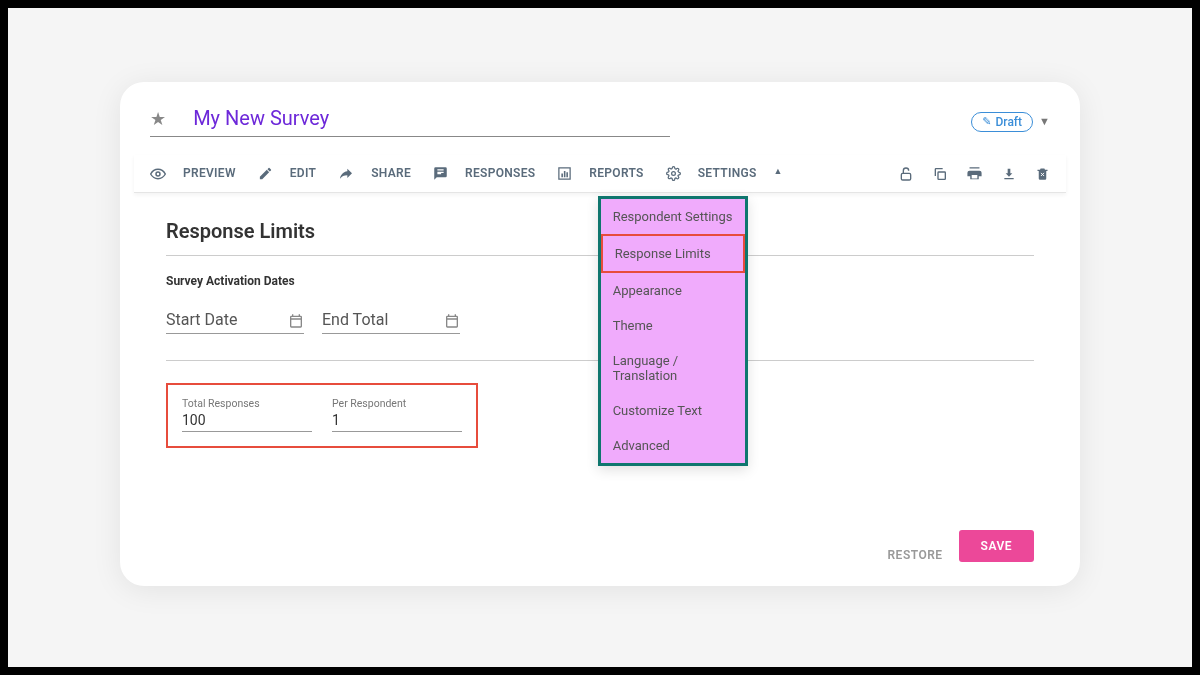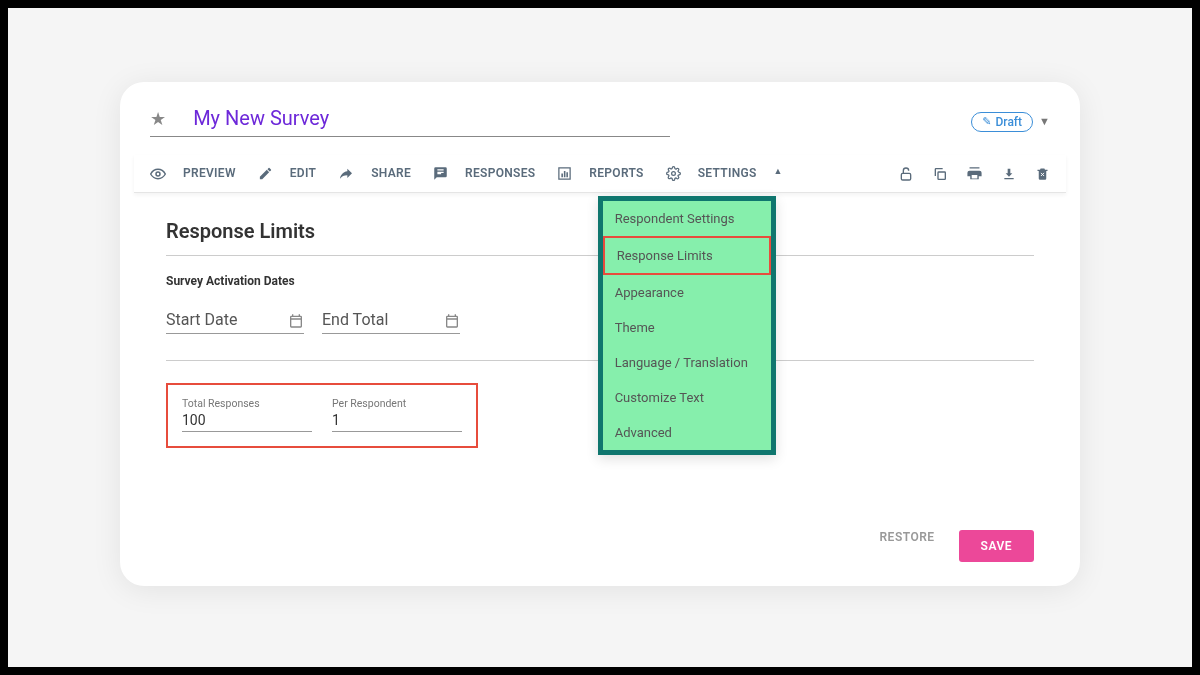--- a/index.html
+++ b/index.html
@@ -130,23 +130,23 @@
     .toolbar-right .ricon {
       color: #5a6b7b;
       font-size: 16px;
       cursor: pointer;
     }
 
     .dropdown {
       position: absolute;
       top: 30px;
       left: -68px;
-      width: 178px;
-      background: #86efac;
-      border: 5px solid #0f766e;
+      width: 150px;
+      background: #f0abfc;
+      border: 3px solid #0f766e;
       box-shadow: 0 4px 12px rgba(0,0,0,0.12);
       z-index: 10;
     }
     .dropdown-item {
       padding: 10px 12px;
       font-size: 13px;
       font-weight: 400;
       color: #555;
       cursor: pointer;
       letter-spacing: 0;
@@ -226,22 +226,22 @@
       color: #333;
       border-bottom: 1px solid #999;
       padding-bottom: 3px;
     }
 
     .footer {
       position: absolute;
       bottom: 24px;
       right: 46px;
       display: flex;
-      align-items: flex-start;
-      gap: 24px;
+      align-items: flex-end;
+      gap: 16px;
     }
     .restore-btn {
       font-size: 12px;
       font-weight: 600;
       color: #999;
       letter-spacing: 0.5px;
       cursor: pointer;
     }
     .save-btn {
       background: #ec4899;

